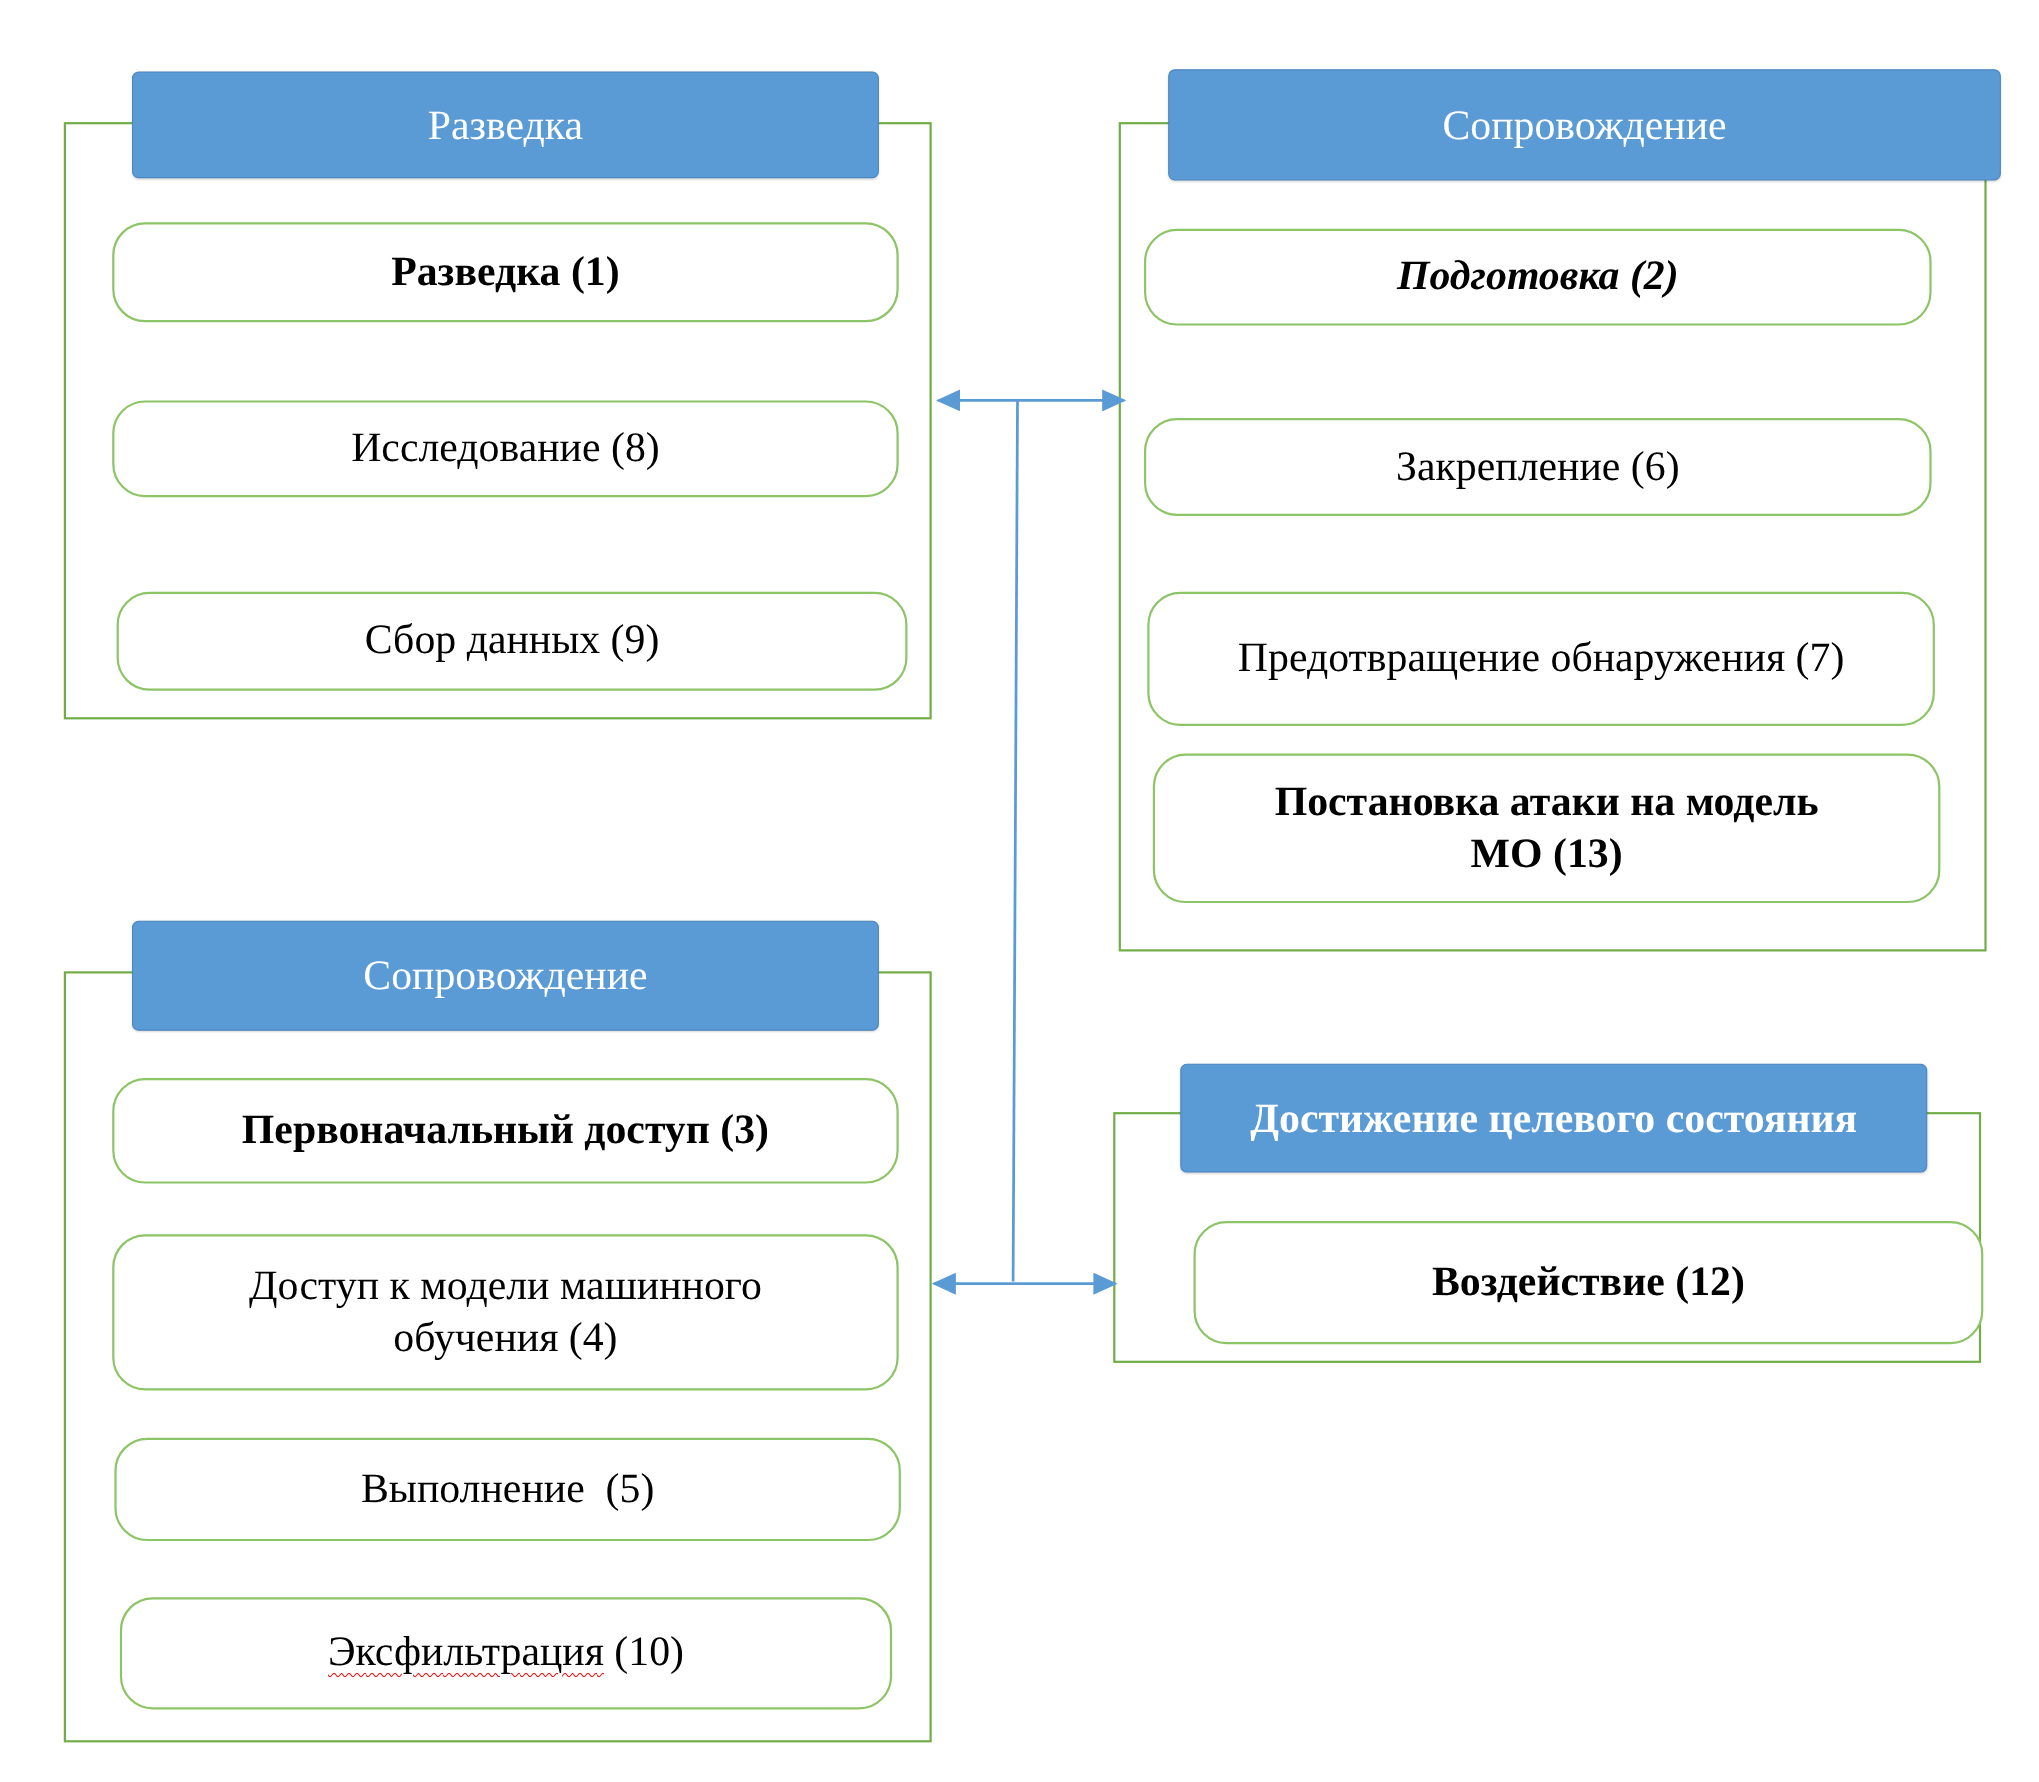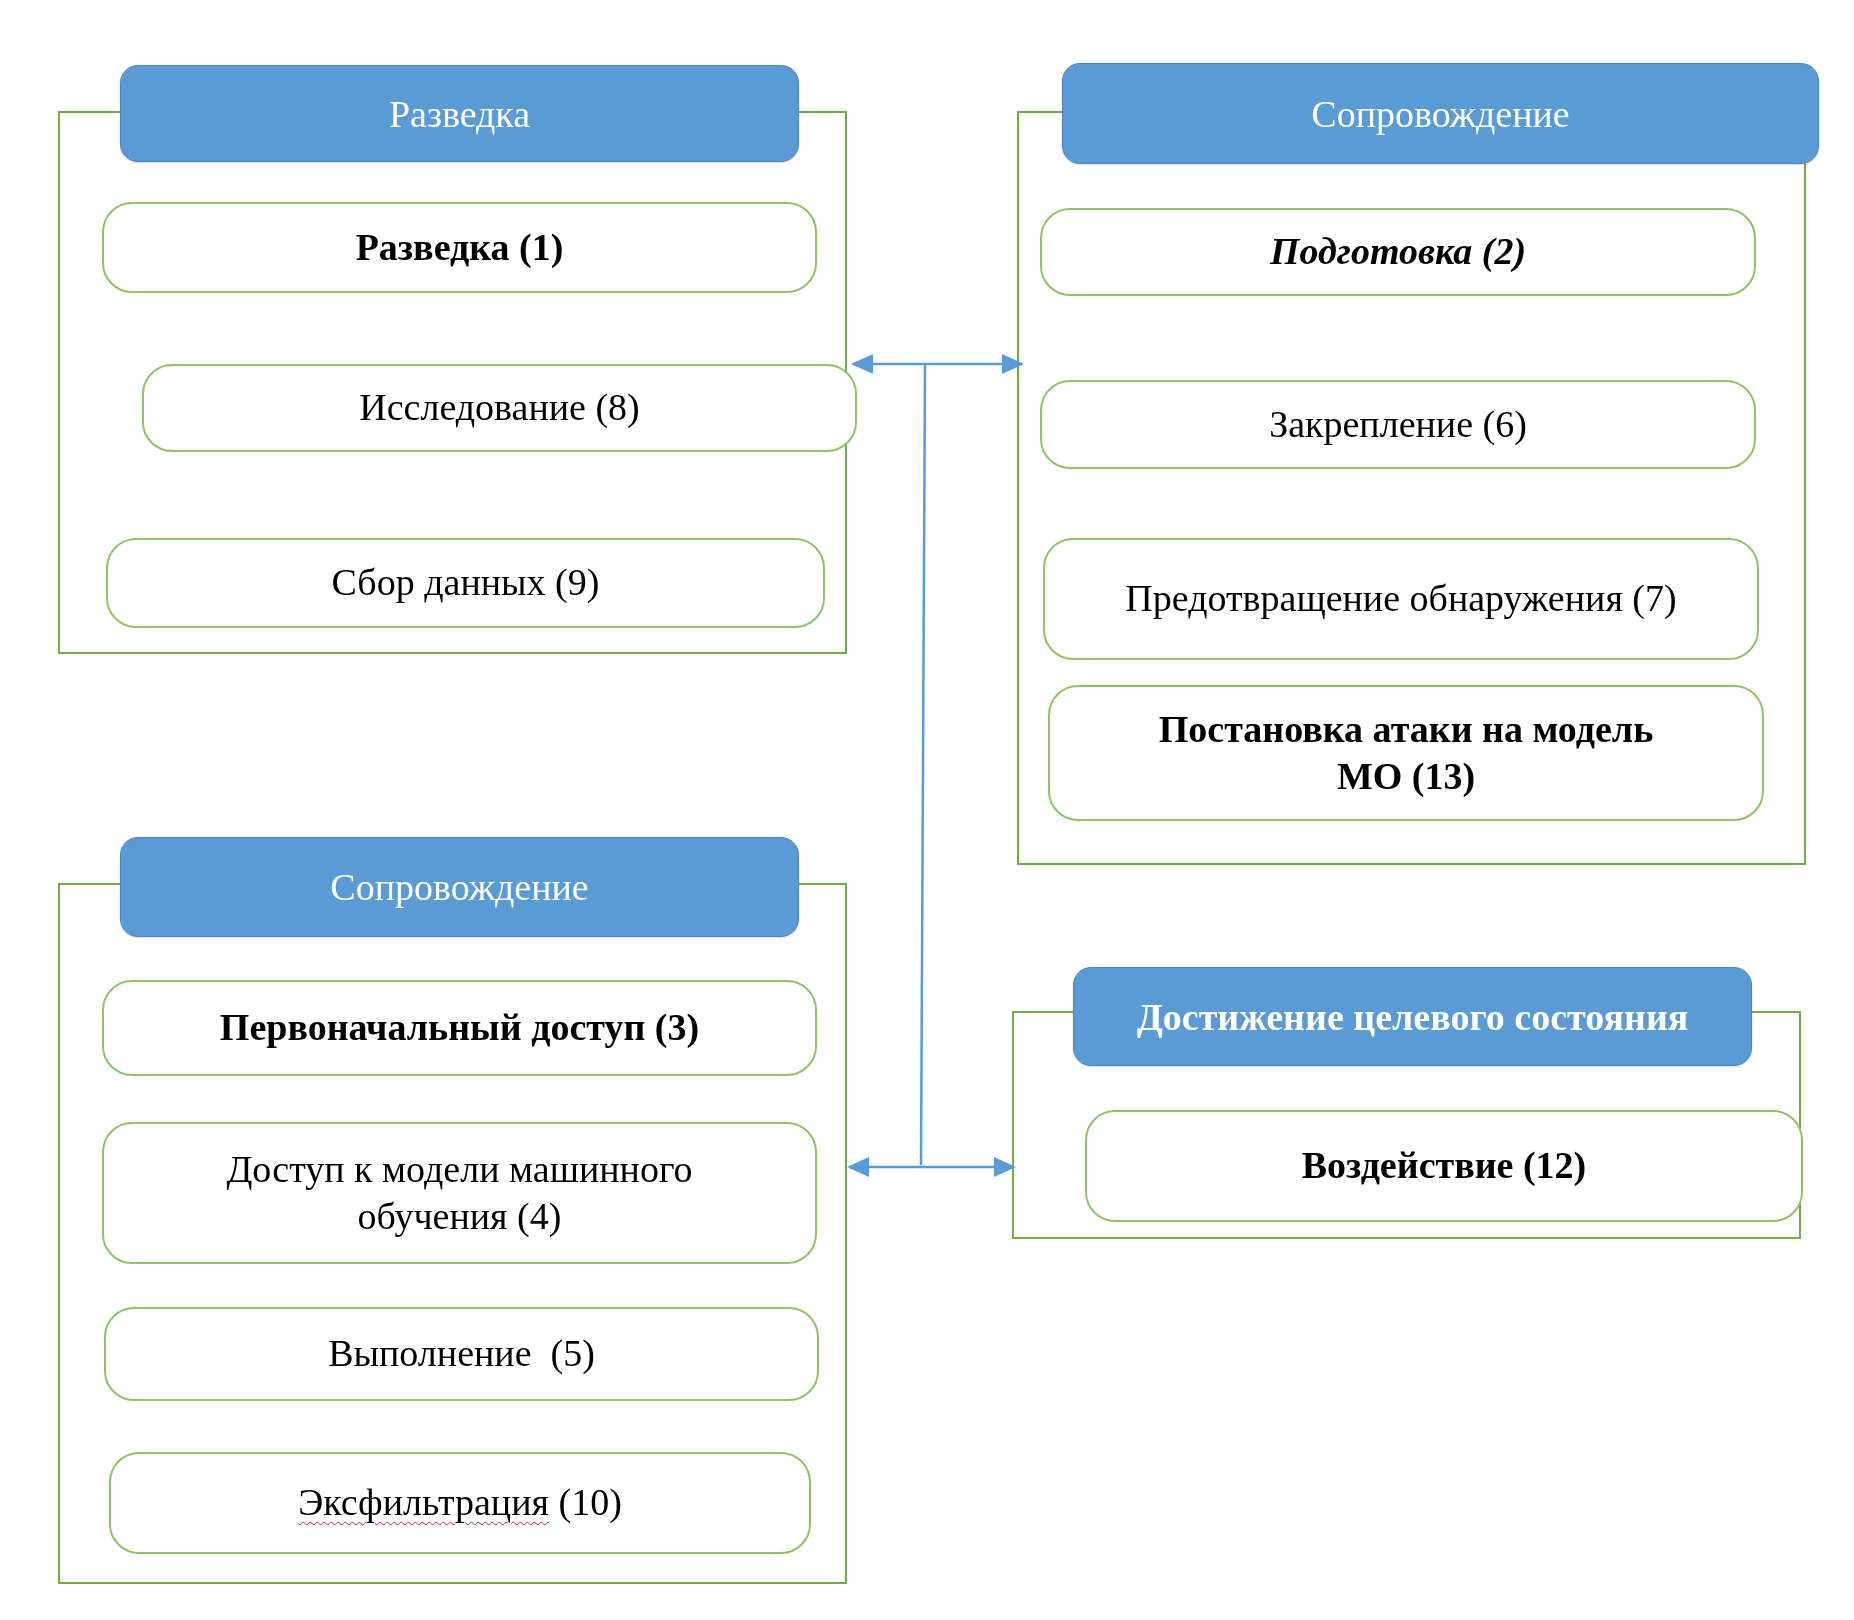--- a/index.html
+++ b/index.html
@@ -1,35 +1,35 @@
 <!DOCTYPE html>
 <html><head>
   <meta charset="utf-8">
   <style>
     html, body { margin: 0; padding: 0; background: #ffffff; }
     body { width: 1854px; height: 1620px; position: relative; overflow: hidden;
            font-family: "Liberation Serif", "DejaVu Serif", serif; }
     .group { position: absolute; border: 2px solid #70ad47; box-sizing: border-box; background: transparent; }
-    .header { position: absolute; background: #5b9bd5; border: 1.5px solid #4a86c0; border-radius: 18px;
+    .header { position: absolute; background: #5b9bd5; border: 1.5px solid #4a86c0; border-radius: 6px;
               box-sizing: border-box; color: #ffffff; display: flex; align-items: center; justify-content: center;
               font-size: 38px; box-shadow: 0 1px 2px rgba(0,0,0,0.15); white-space: nowrap; }
     .item { position: absolute; border: 2.5px solid #8cc466; border-radius: 30px; background: #ffffff;
             box-sizing: border-box; display: flex; align-items: center; justify-content: center;
             text-align: center; font-size: 38px; color: #000; line-height: 1.25; padding: 0 20px; }
     .item.bold { font-weight: bold; }
     .spell { text-decoration: underline wavy #e02020; text-decoration-thickness: 1px; text-underline-offset: 6px; }
     svg.connectors { position: absolute; left: 0; top: 0; width: 1854px; height: 1620px; pointer-events: none; }
   </style>
 </head>
 <body>
 
 <div class="group" style="left:58px; top:111px; width:789px; height:543px;"></div>
 <div class="header" style="left:120px; top:65px; width:679px; height:97px;">Разведка</div>
 <div class="item bold" style="left:102px; top:202px; width:715px; height:91px;">Разведка (1)</div>
-<div class="item" style="left:102px; top:364px; width:715px; height:88px;margin-left:40px;">Исследование (8)</div>
+<div class="item" style="left:102px; top:364px; width:715px; height:88px;">Исследование (8)</div>
 <div class="item" style="left:106px; top:538px; width:719px; height:90px;">Сбор данных (9)</div>
 
 <div class="group" style="left:1017px; top:111px; width:789px; height:754px;"></div>
 <div class="header" style="left:1062px; top:63px; width:757px; height:101px;">Сопровождение</div>
 <div class="item bold" style="left:1040px; top:208px; width:716px; height:88px;font-style:italic;">Подготовка (2)</div>
 <div class="item" style="left:1040px; top:380px; width:716px; height:89px;">Закрепление (6)</div>
 <div class="item" style="left:1043px; top:538px; width:716px; height:122px; padding:0 6px;">Предотвращение обнаружения (7)</div>
 <div class="item bold" style="left:1048px; top:685px; width:716px; height:136px; padding:0 90px;">Постановка атаки на модель МО (13)</div>
 
 <div class="group" style="left:58px; top:883px; width:789px; height:701px;"></div>

